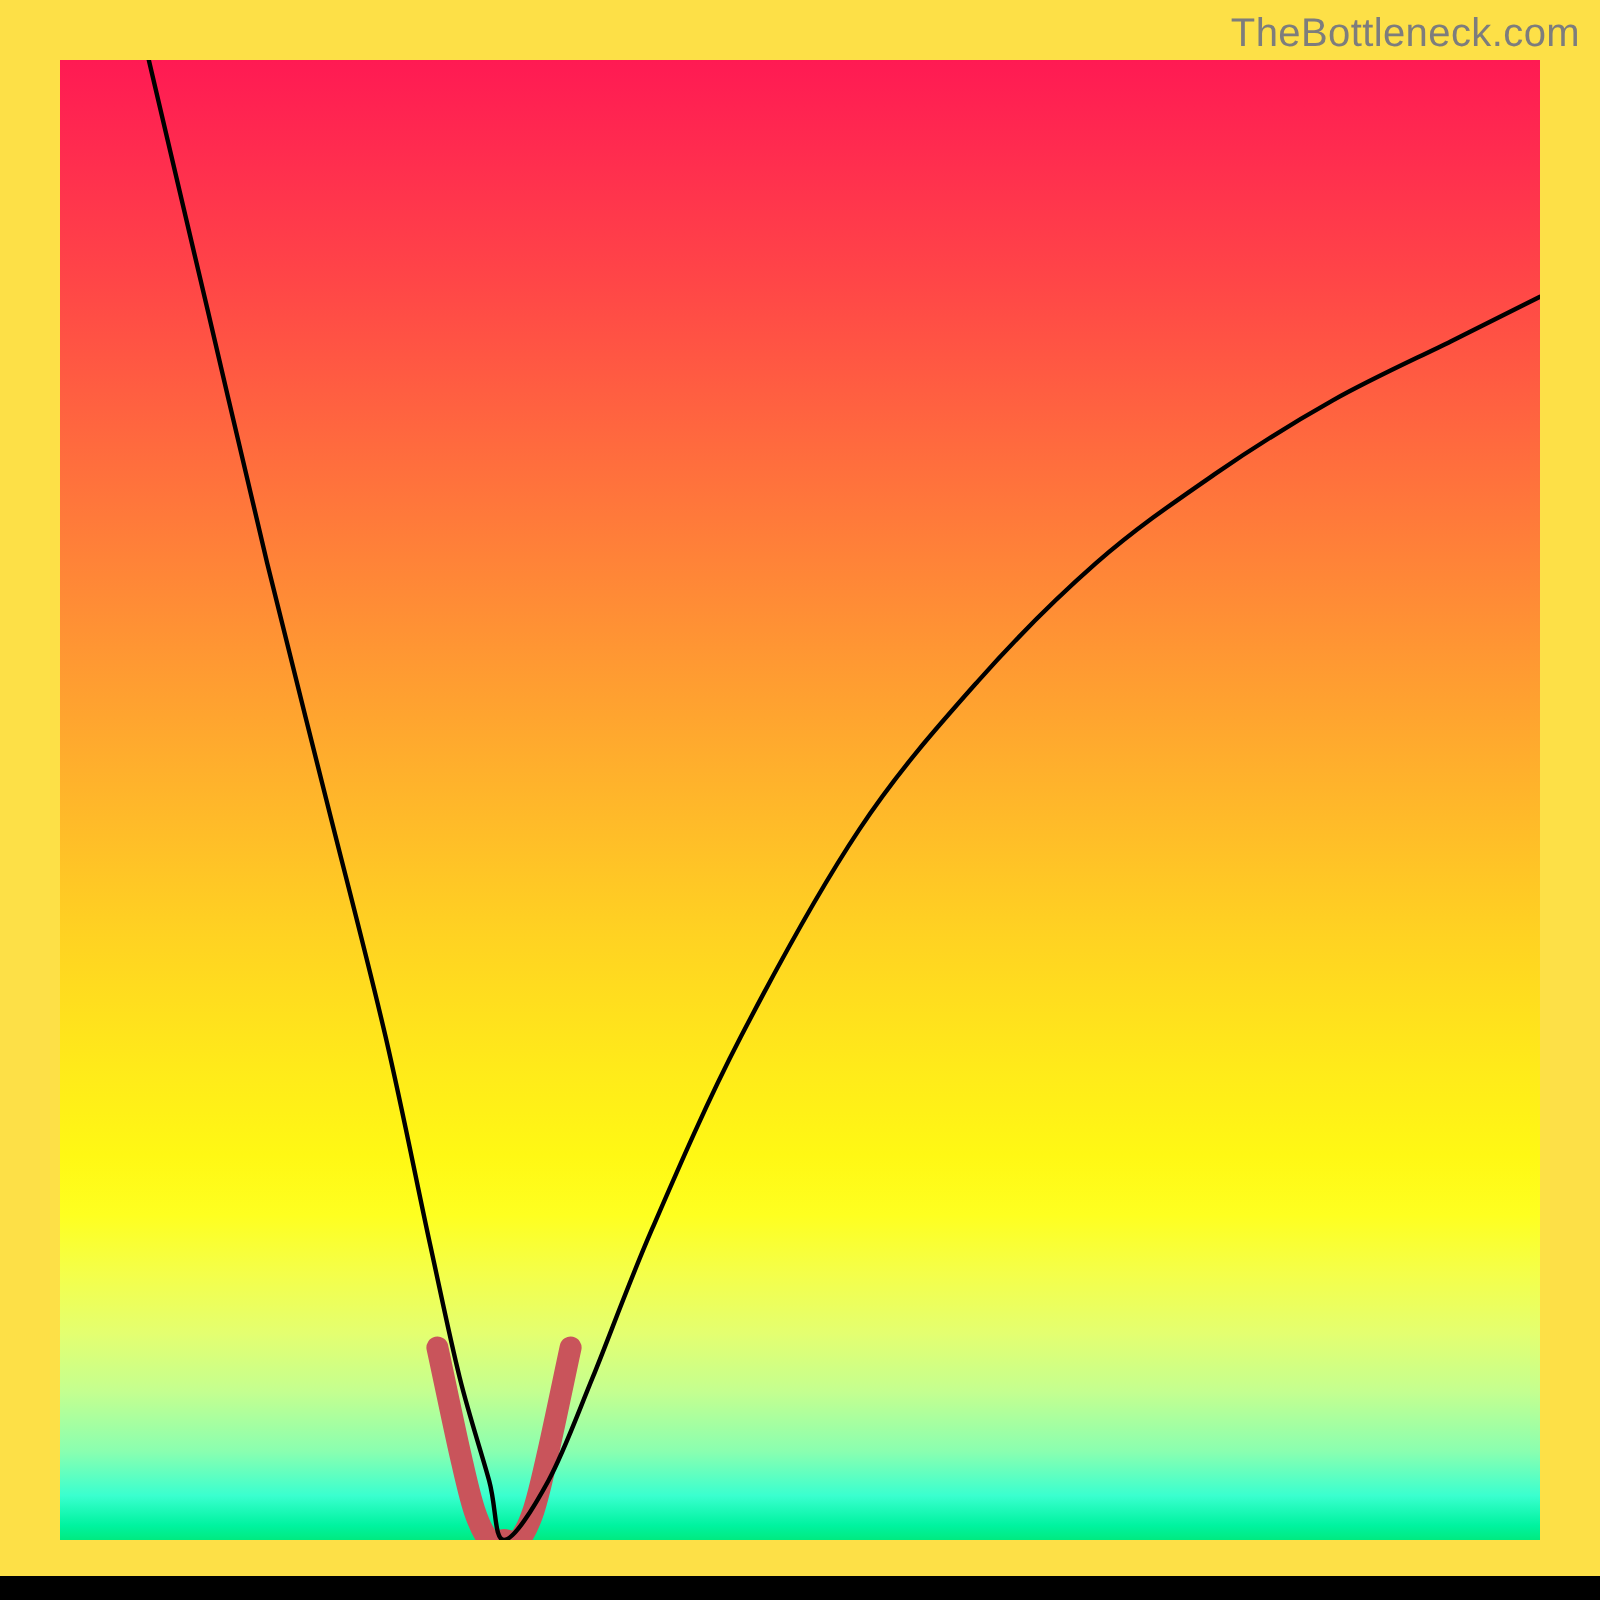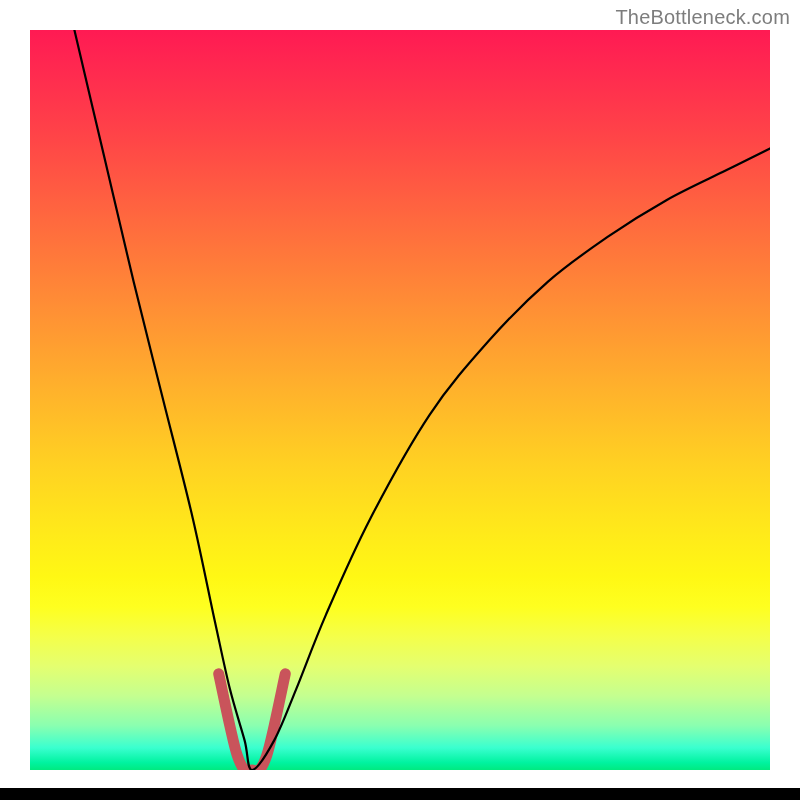--- a/index.html
+++ b/index.html
@@ -10,21 +10,21 @@
     background: #000;
     overflow: hidden;
     font-family: Arial, Helvetica, sans-serif;
   }
   .frame {
     position: absolute;
     left: 0;
     top: 0;
     width: 800px;
     height: 788px;
-    background: #ffffff;
+    background: #fde047;
     text-decoration: underline;
   }
   .plot-area {
     position: absolute;
     left: 30px;
     top: 30px;
     width: 740px;
     height: 740px;
   }
   .gradient {

